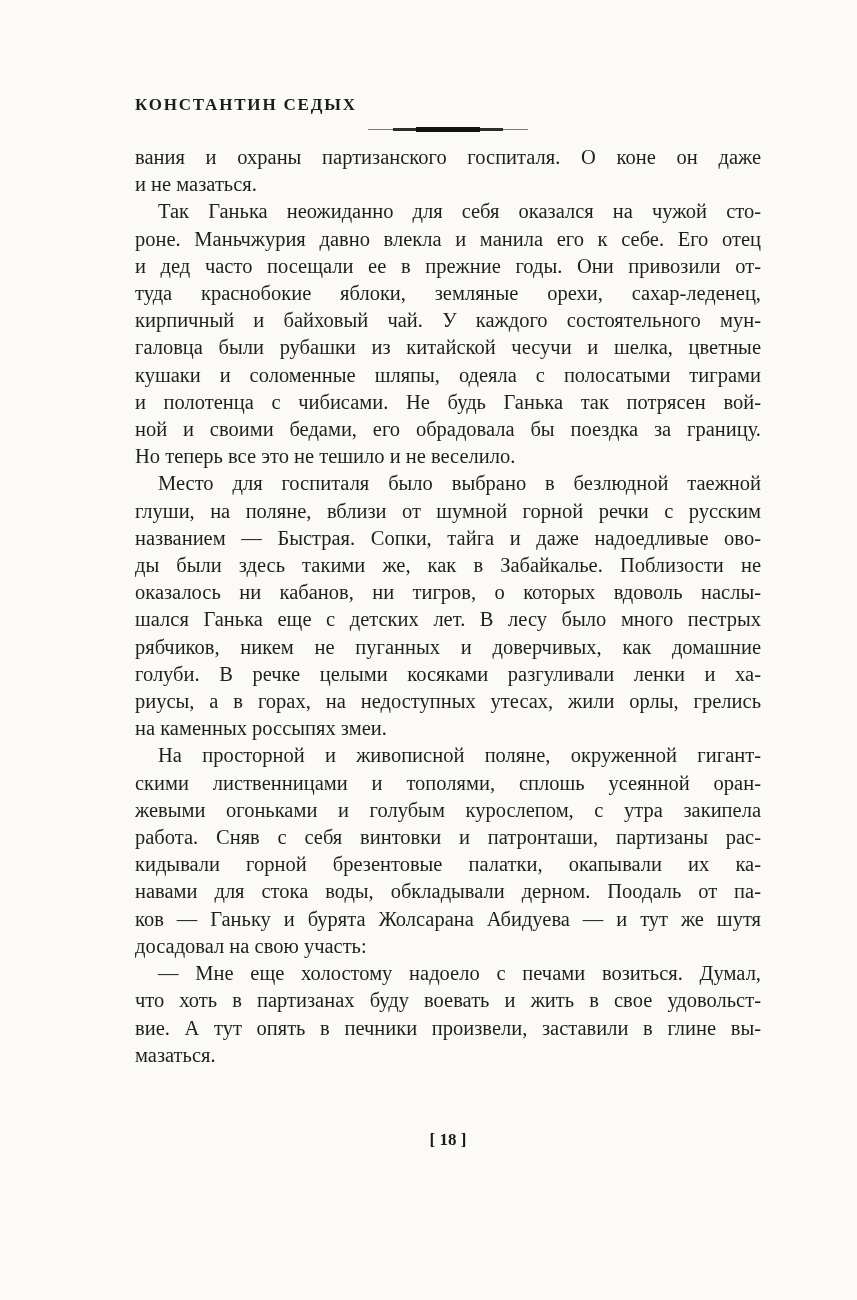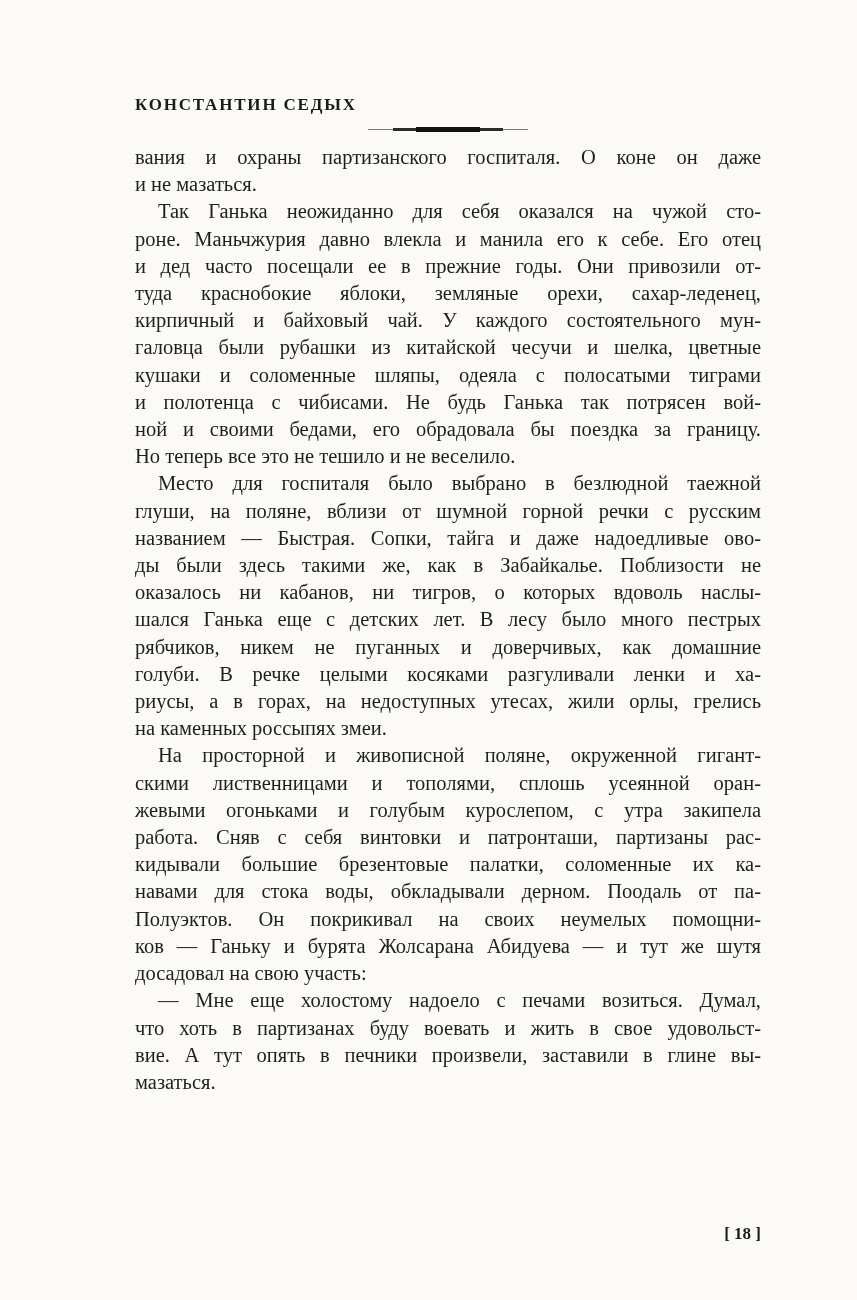--- a/index.html
+++ b/index.html
@@ -49,22 +49,22 @@
   .para { margin: 0; }
   .line {
     text-align: justify;
     text-align-last: justify;
     white-space: normal;
   }
   .line.last { text-align-last: left; }
   .line.indent { text-indent: 23px; }
   .page-number {
     position: absolute;
-    top: 1224px; left: 0; right: 0;
-    text-align: right;
+    top: 1130px; left: 0; right: 0;
+    text-align: center;
     font-size: 17px;
     font-weight: bold;
     color: #1b1b1b;
     line-height: 20px;
   }
 </style>
 </head>
 <body>
 
 <div class="page">
@@ -105,23 +105,22 @@
           <div class="line">рябчиков, никем не пуганных и доверчивых, как домашние</div>
           <div class="line">голуби. В речке целыми косяками разгуливали ленки и ха-</div>
           <div class="line">риусы, а в горах, на недоступных утесах, жили орлы, грелись</div>
           <div class="line last">на каменных россыпях змеи.</div>
         </div>
         <div class="para">
           <div class="line indent">На просторной и живописной поляне, окруженной гигант-</div>
           <div class="line">скими лиственницами и тополями, сплошь усеянной оран-</div>
           <div class="line">жевыми огоньками и голубым курослепом, с утра закипела</div>
           <div class="line">работа. Сняв с себя винтовки и патронташи, партизаны рас-</div>
-          <div class="line">кидывали большие брезентовые палатки, соломенные их ка-</div>
+          <div class="line">кидывали горной брезентовые палатки, окапывали их ка-</div>
           <div class="line">навами для стока воды, обкладывали дерном. Поодаль от па-</div>
-          <div class="line">Полуэктов. Он покрикивал на своих неумелых помощни-</div>
           <div class="line">ков — Ганьку и бурята Жолсарана Абидуева — и тут же шутя</div>
           <div class="line last">досадовал на свою участь:</div>
         </div>
         <div class="para">
           <div class="line indent">— Мне еще холостому надоело с печами возиться. Думал,</div>
           <div class="line">что хоть в партизанах буду воевать и жить в свое удовольст-</div>
           <div class="line">вие. А тут опять в печники произвели, заставили в глине вы-</div>
           <div class="line last">мазаться.</div>
         </div>
       </main>

